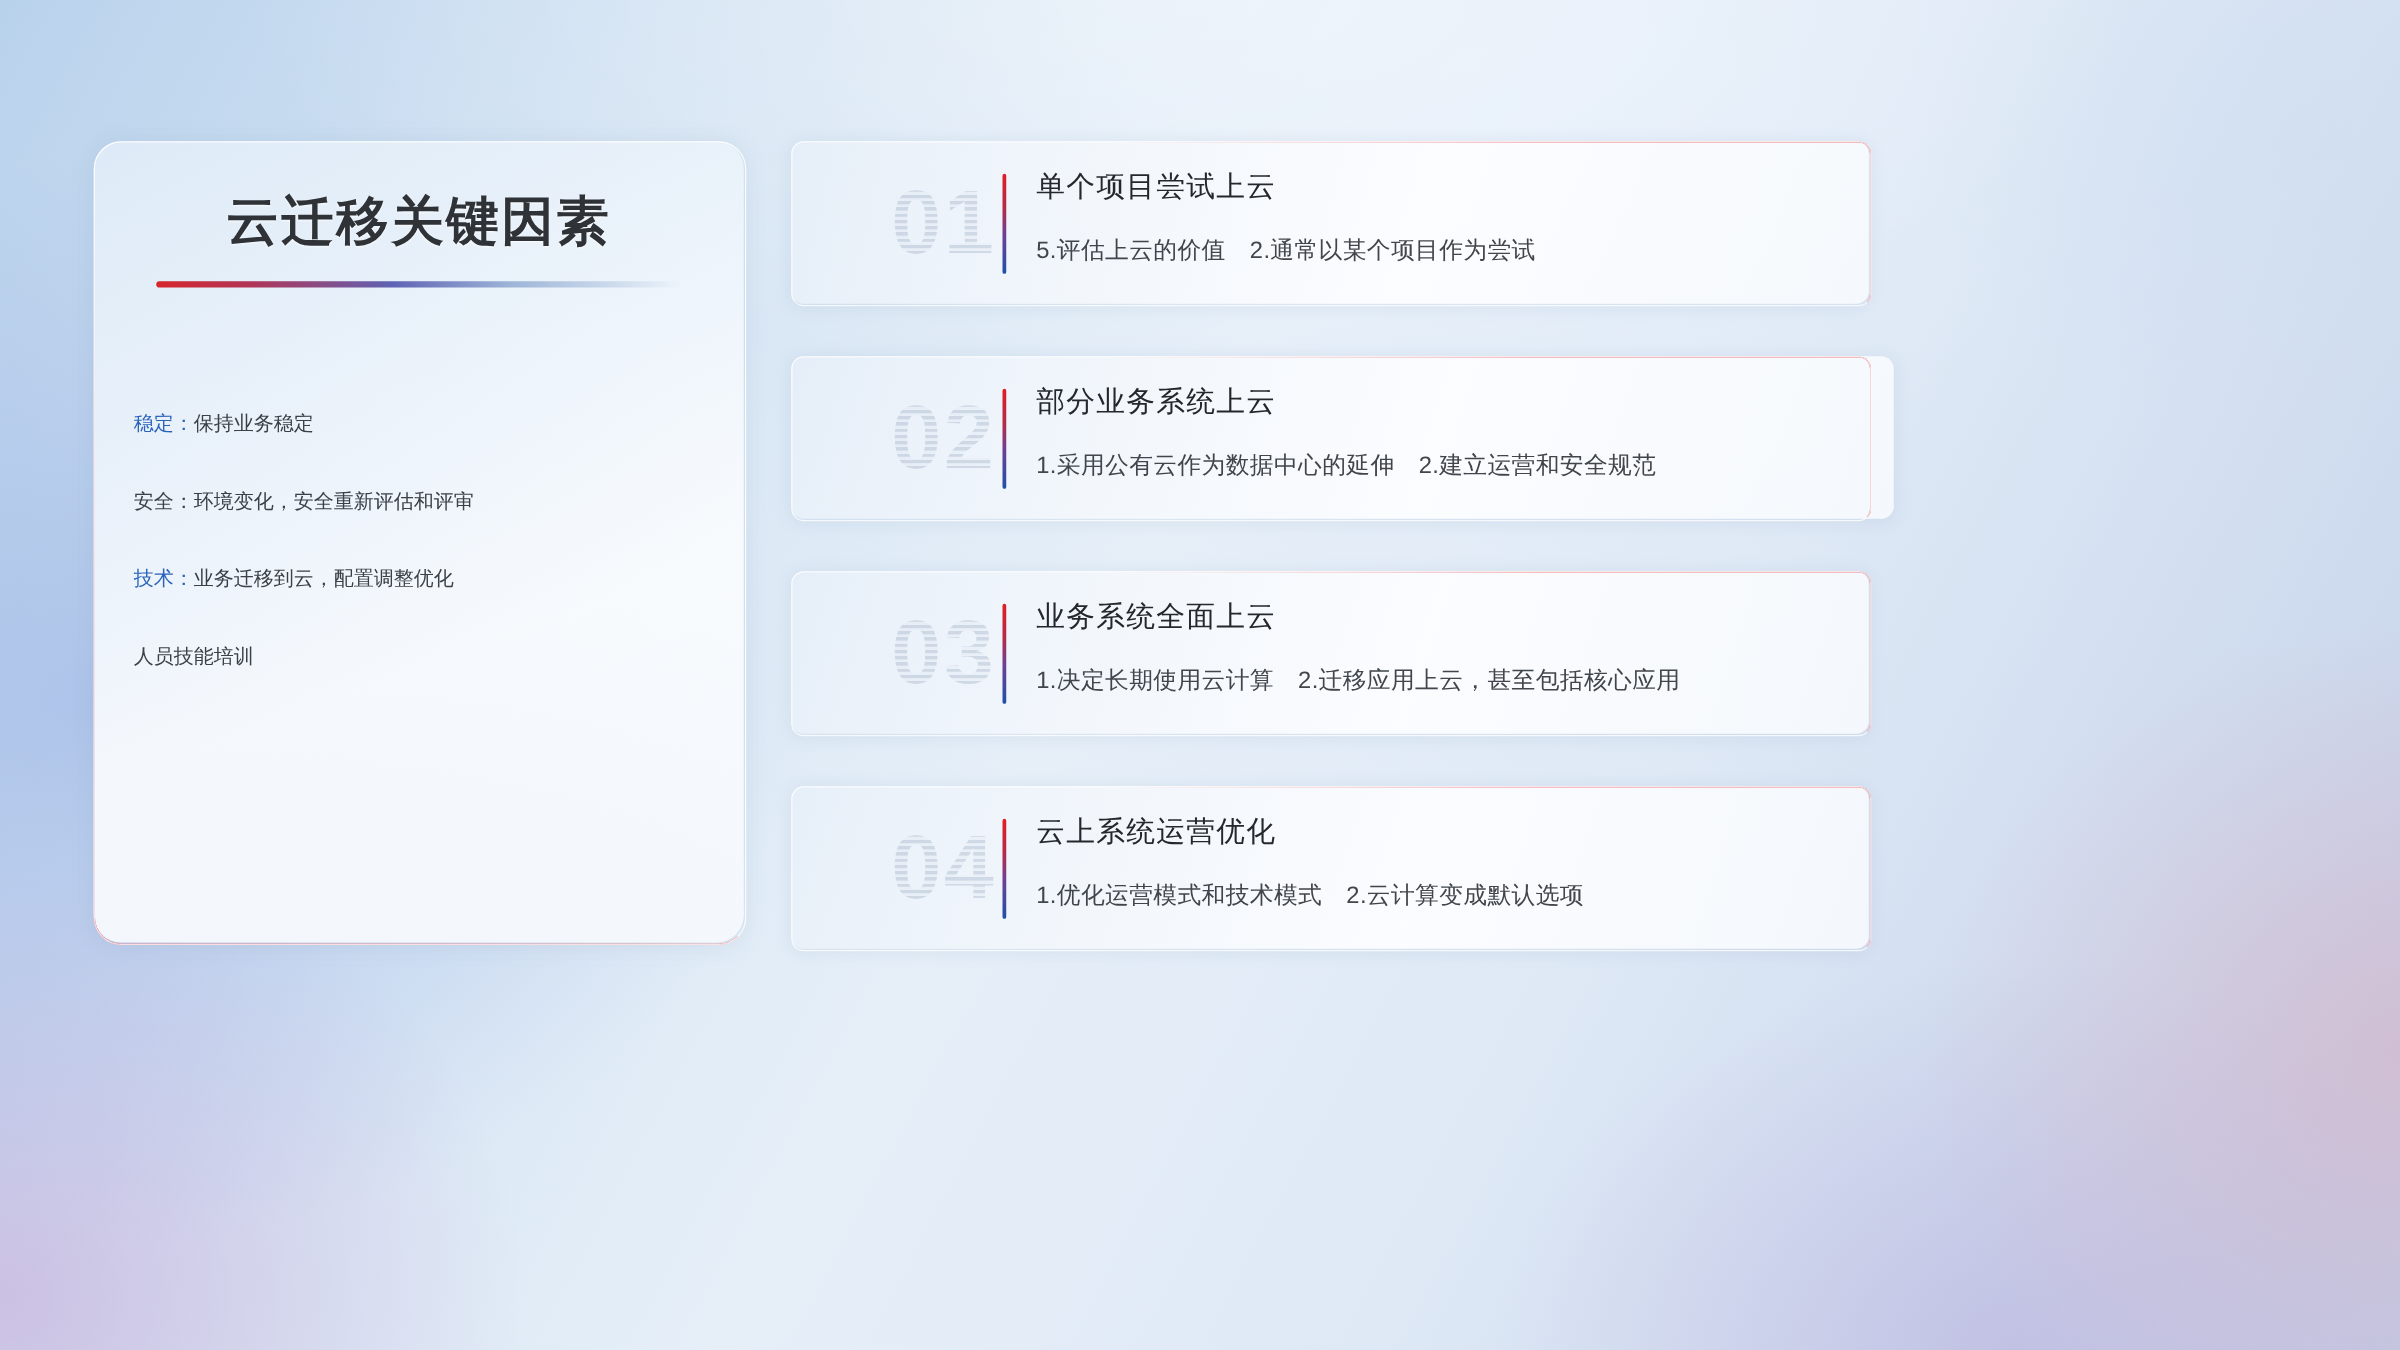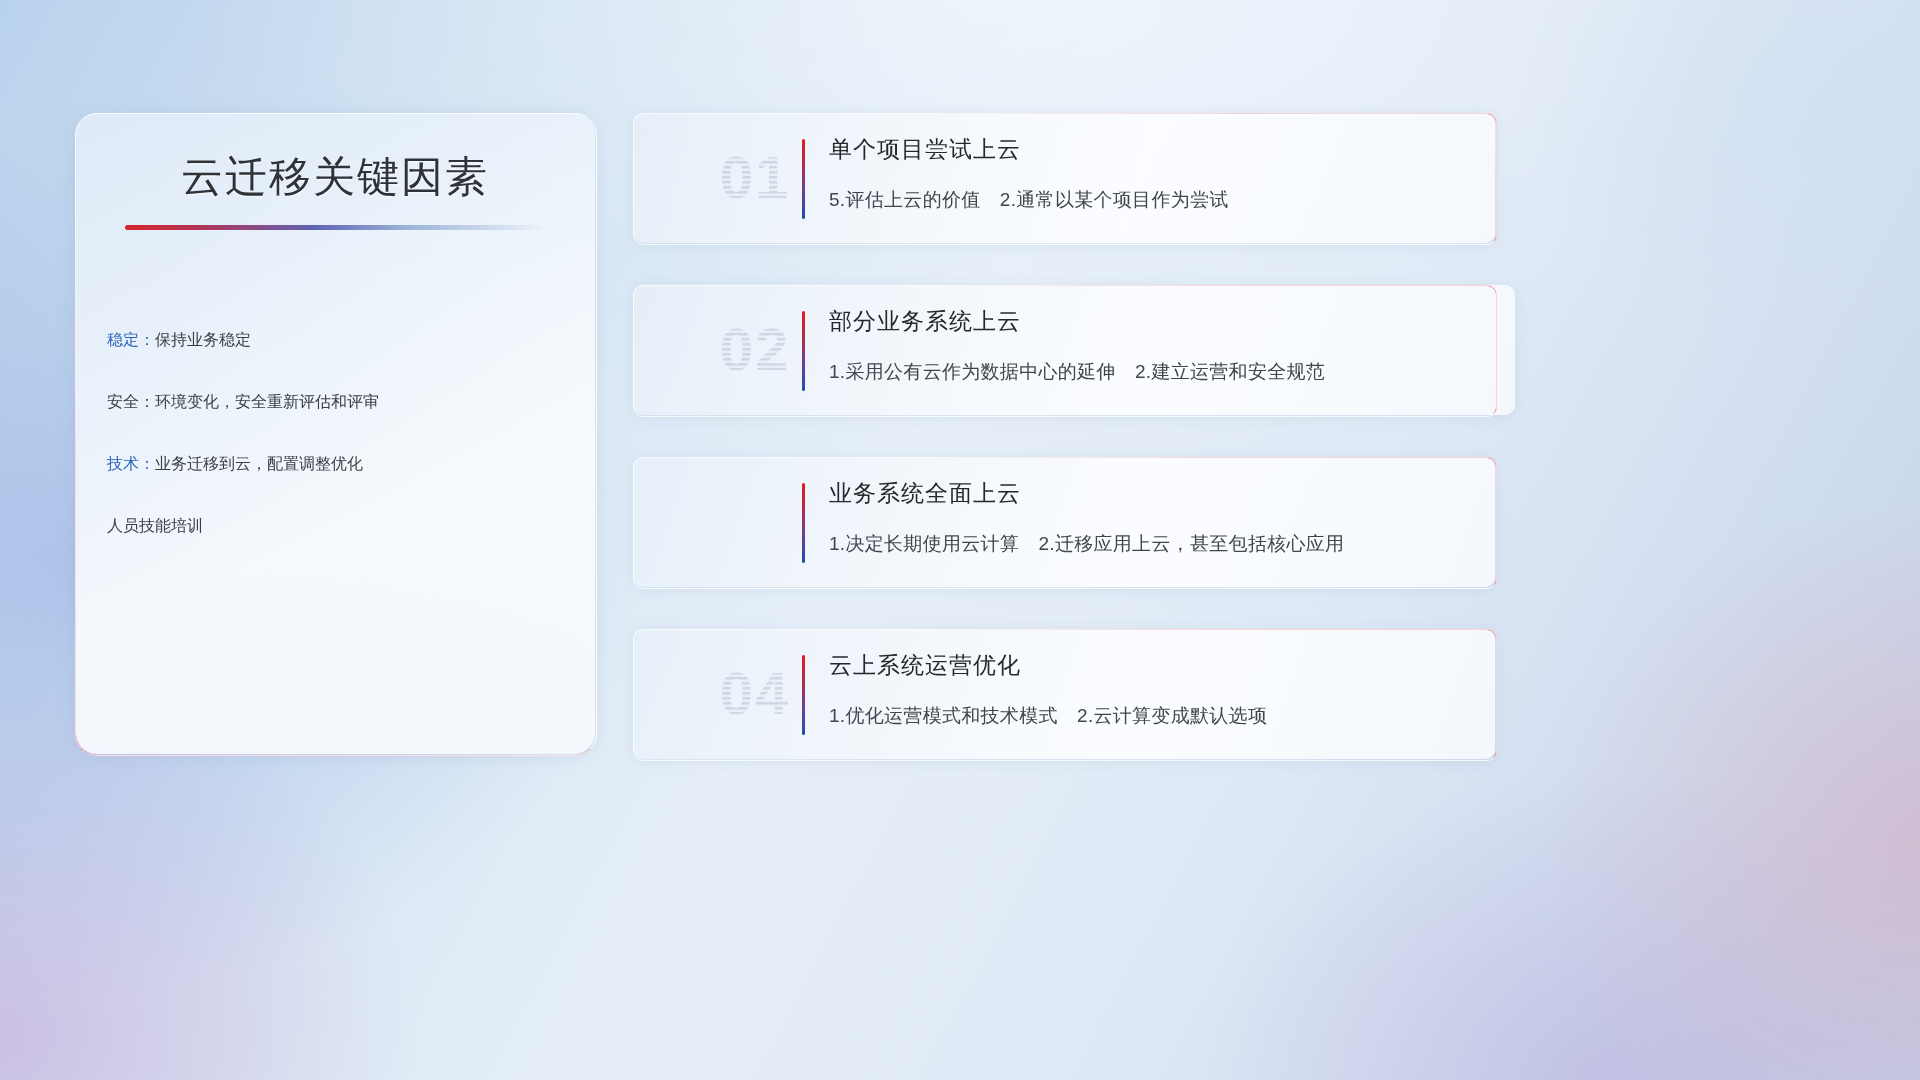--- a/index.html
+++ b/index.html
@@ -39,21 +39,21 @@
     -webkit-mask-image:linear-gradient(36deg,#000 0%,#000 30%,rgba(0,0,0,0) 62%);
     mask-image:linear-gradient(36deg,#000 0%,#000 30%,rgba(0,0,0,0) 62%);
   }
   #left-edge-top{
     position:absolute;left:75px;top:113px;width:520px;height:641px;
     border-radius:22px;pointer-events:none;
     border:1.2px solid rgba(255,255,255,.85);
   }
   #panel-title{
     position:absolute;left:0;top:36px;width:520px;text-align:center;
-    font-size:42px;font-weight:normal;color:#2f3338;letter-spacing:2px;
+    font-size:42px;font-weight:bold;color:#2f3338;letter-spacing:2px;
     text-shadow:0 1px 2px rgba(255,255,255,.8);
   }
   #title-underline{
     position:absolute;left:50px;top:112px;width:420px;height:5px;border-radius:3px;
     background:linear-gradient(90deg,#d6262c 0%,#b13557 18%,#5f63b4 45%,#9fb6d8 68%,rgba(205,220,238,0) 100%);
   }
   #factor-list{position:absolute;left:32px;top:196px;width:470px;}
   .factor-row{
     font-size:16px;line-height:62px;color:#3b4046;white-space:nowrap;
   }
@@ -73,21 +73,21 @@
     border-top-color:#e02a30;border-right-color:#e02a30;
     -webkit-mask-image:linear-gradient(218deg,#000 0%,#000 26%,rgba(0,0,0,0) 60%);
     mask-image:linear-gradient(218deg,#000 0%,#000 26%,rgba(0,0,0,0) 60%);
   }
   .card-edge-soft{
     position:absolute;left:633px;width:862px;height:130px;border-radius:10px;
     pointer-events:none;border:1px solid rgba(255,255,255,.8);
   }
   .ghost-num{
     position:absolute;left:32px;top:8px;width:180px;height:114px;
-    font-size:60px;font-weight:bold;color:rgba(120,140,170,.26);
+    font-size:72px;font-weight:bold;color:rgba(120,140,170,.26);
     letter-spacing:2px;line-height:114px;text-align:center;
     -webkit-mask-image:repeating-linear-gradient(180deg,#000 0px,#000 2px,rgba(0,0,0,.12) 3px,rgba(0,0,0,.12) 5px);
     mask-image:repeating-linear-gradient(180deg,#000 0px,#000 2px,rgba(0,0,0,.12) 3px,rgba(0,0,0,.12) 5px);
     user-select:none;
   }
   .divider{
     position:absolute;left:169px;top:26px;width:3px;height:80px;border-radius:2px;
     background:linear-gradient(180deg,#e11d24 0%,#b52a48 34%,#6c3f96 62%,#1f4fa8 100%);
   }
   .card-title{
@@ -129,20 +129,21 @@
     <div class="card-edge-soft" style="top: 113px;"></div>
     <div class="card" style="top: 285px; padding-left: 20px;">
       <div class="ghost-num">02</div>
       <div class="divider"></div>
       <div class="card-title">部分业务系统上云</div>
       <div class="card-sub">1.采用公有云作为数据中心的延伸　2.建立运营和安全规范</div>
     </div>
     <div class="card-edge" style="top: 285px;"></div>
     <div class="card-edge-soft" style="top: 285px;"></div>
     <div class="card" style="top: 457px;">
+      <div class="ghost-num">03</div>
       <div class="divider"></div>
       <div class="card-title">业务系统全面上云</div>
       <div class="card-sub">1.决定长期使用云计算　2.迁移应用上云，甚至包括核心应用</div>
     </div>
     <div class="card-edge" style="top: 457px;"></div>
     <div class="card-edge-soft" style="top: 457px;"></div>
     <div class="card" style="top: 629px;">
       <div class="ghost-num">04</div>
       <div class="divider"></div>
       <div class="card-title">云上系统运营优化</div>

